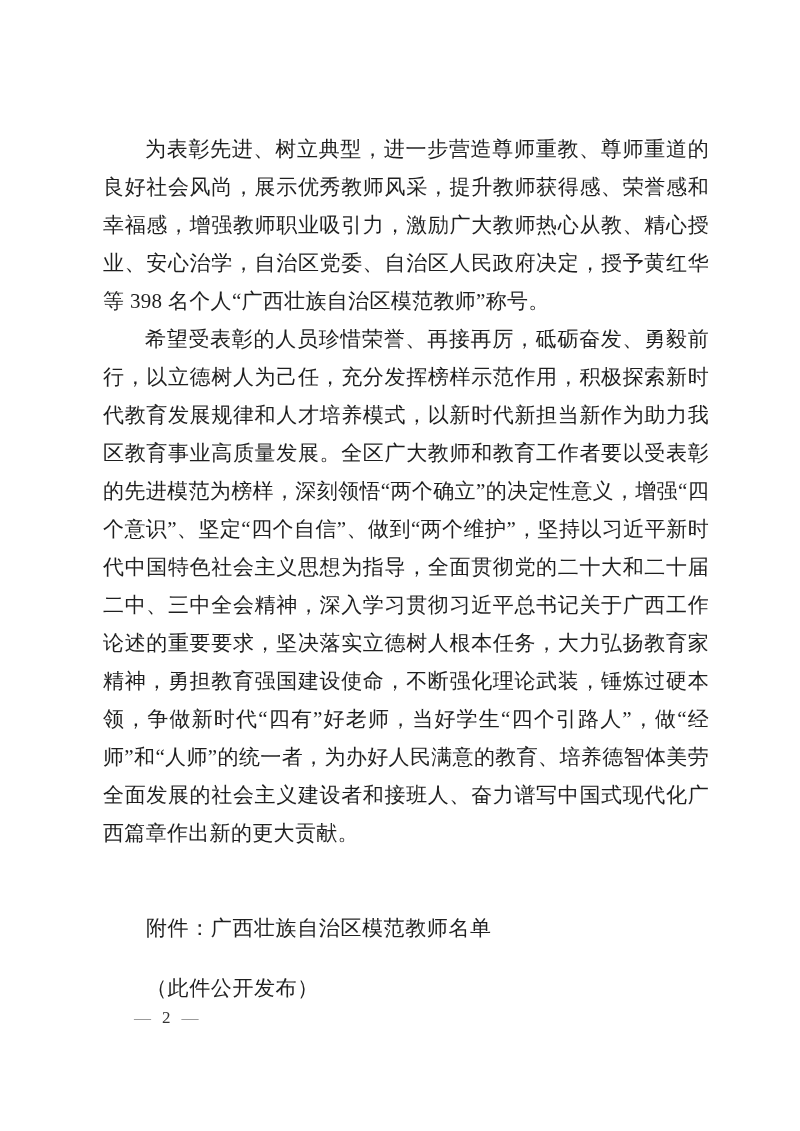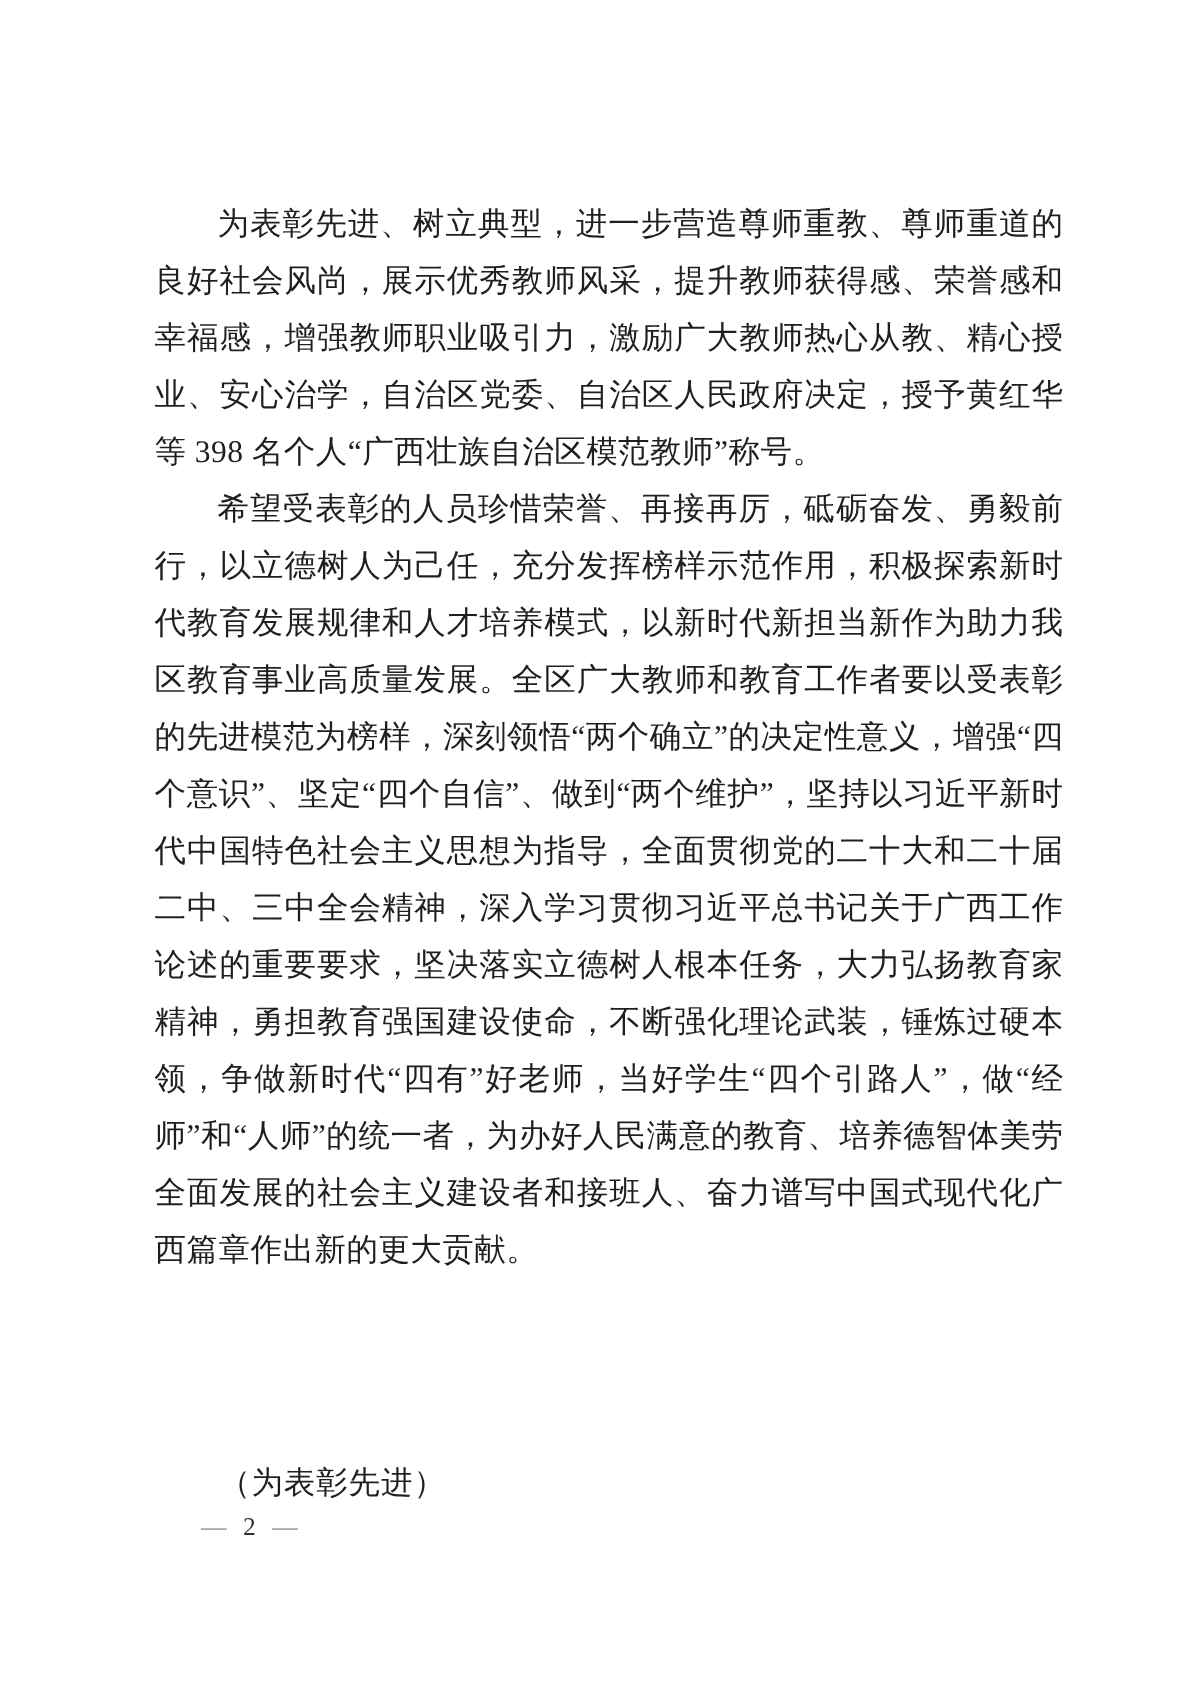--- a/index.html
+++ b/index.html
@@ -75,20 +75,23 @@
 </head>
 <body>
 
 <div class="page">
 
   <div class="body-text">
     <p class="indent">为表彰先进、树立典型，进一步营造尊师重教、尊师重道的良好社会风尚，展示优秀教师风采，提升教师获得感、荣誉感和幸福感，增强教师职业吸引力，激励广大教师热心从教、精心授业、安心治学，自治区党委、自治区人民政府决定，授予黄红华等 398 名个人“广西壮族自治区模范教师”称号。</p>
     <p class="indent">希望受表彰的人员珍惜荣誉、再接再厉，砥砺奋发、勇毅前行，以立德树人为己任，充分发挥榜样示范作用，积极探索新时代教育发展规律和人才培养模式，以新时代新担当新作为助力我区教育事业高质量发展。全区广大教师和教育工作者要以受表彰的先进模范为榜样，深刻领悟“两个确立”的决定性意义，增强“四个意识”、坚定“四个自信”、做到“两个维护”，坚持以习近平新时代中国特色社会主义思想为指导，全面贯彻党的二十大和二十届二中、三中全会精神，深入学习贯彻习近平总书记关于广西工作论述的重要要求，坚决落实立德树人根本任务，大力弘扬教育家精神，勇担教育强国建设使命，不断强化理论武装，锤炼过硬本领，争做新时代“四有”好老师，当好学生“四个引路人”，做“经师”和“人师”的统一者，为办好人民满意的教育、培养德智体美劳全面发展的社会主义建设者和接班人、奋力谱写中国式现代化广西篇章作出新的更大贡献。</p>
   </div>
 
+  <div class="attachment-line">
+    <span>附件：</span><span>广西壮族自治区模范教师名单</span>
+  </div>
 
-  <div class="publish-note">（为表彰先进）</div>
+  <div class="publish-note">（此件公开发布）</div>
 
   <div class="page-number">
     <span class="dash">—</span><span class="num">2</span><span class="dash">—</span>
   </div>
 
 </div>
 
 </body></html>

